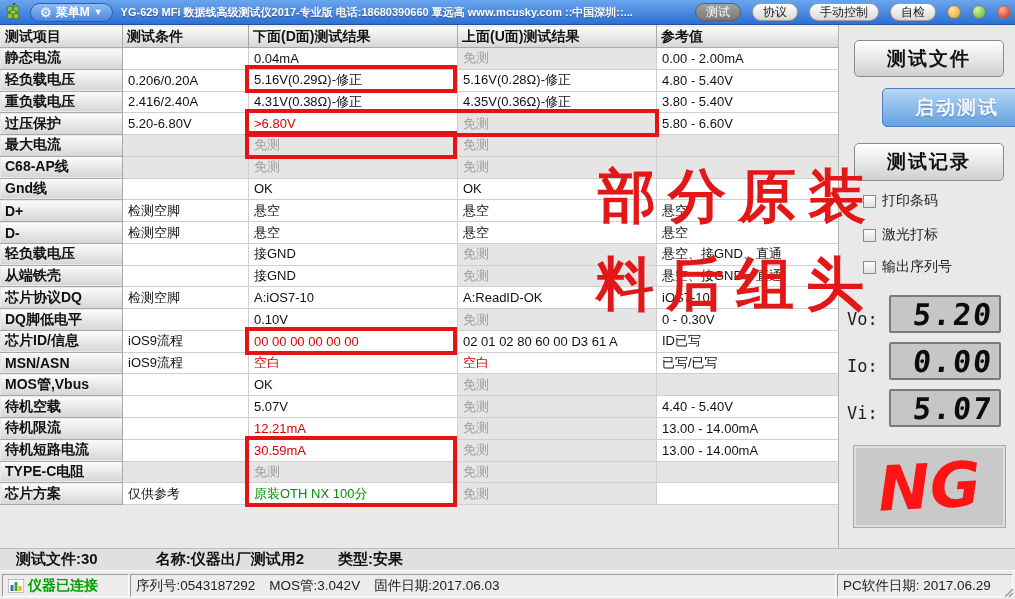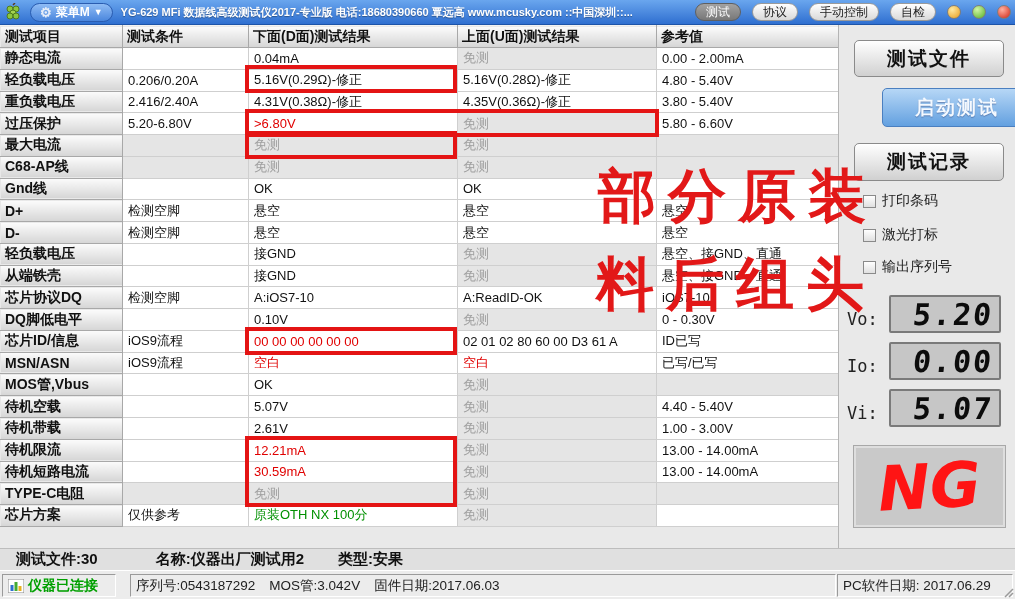--- a/index.html
+++ b/index.html
@@ -136,21 +136,21 @@
   
   .statusbar {
     position:absolute; top:570px; left:0; width:1015px; height:29px;
     background:#ececec; border-top:1px solid #ffffff; z-index:3;
   }
   .seg {
     position:absolute; top:3px; height:23px;
     border:1px solid; border-color:#9a9a9a #ffffff #ffffff #9a9a9a;
     display:flex; align-items:center; padding:0 5px; white-space:nowrap; overflow:hidden;
   }
-  #seg-conn { left:2px; width:114px; gap:4px; }
+  #seg-conn { left:2px; width:127px; gap:4px; }
   #seg-conn .conn-text { color:#00a000; font-weight:bold; font-size:14px; }
   #seg-info { left:130px; width:706px; gap:14px; font-size:13.5px; color:#222; }
   #seg-date { left:837px; width:176px; font-size:13.5px; color:#222; }
   .grip { position:absolute; right:1px; bottom:1px; }
 </style>
 </head>
 <body>
 
 <div class="titlebar">
   <span class="app-icon">
@@ -312,27 +312,20 @@
           <td class="cell g"></td>
         </tr>
         <tr>
           <td class="rowhdr">待机空载</td>
           <td class="cell"></td>
           <td class="cell">5.07V</td>
           <td class="cell g">免测</td>
           <td class="cell">4.40 - 5.40V</td>
         </tr>
         <tr>
-          <td class="rowhdr">待机带载</td>
-          <td class="cell"></td>
-          <td class="cell">2.61V</td>
-          <td class="cell g">免测</td>
-          <td class="cell">1.00 - 3.00V</td>
-        </tr>
-        <tr>
           <td class="rowhdr">待机限流</td>
           <td class="cell"></td>
           <td class="cell r">12.21mA</td>
           <td class="cell g">免测</td>
           <td class="cell">13.00 - 14.00mA</td>
         </tr>
         <tr>
           <td class="rowhdr">待机短路电流</td>
           <td class="cell"></td>
           <td class="cell r">30.59mA</td>

